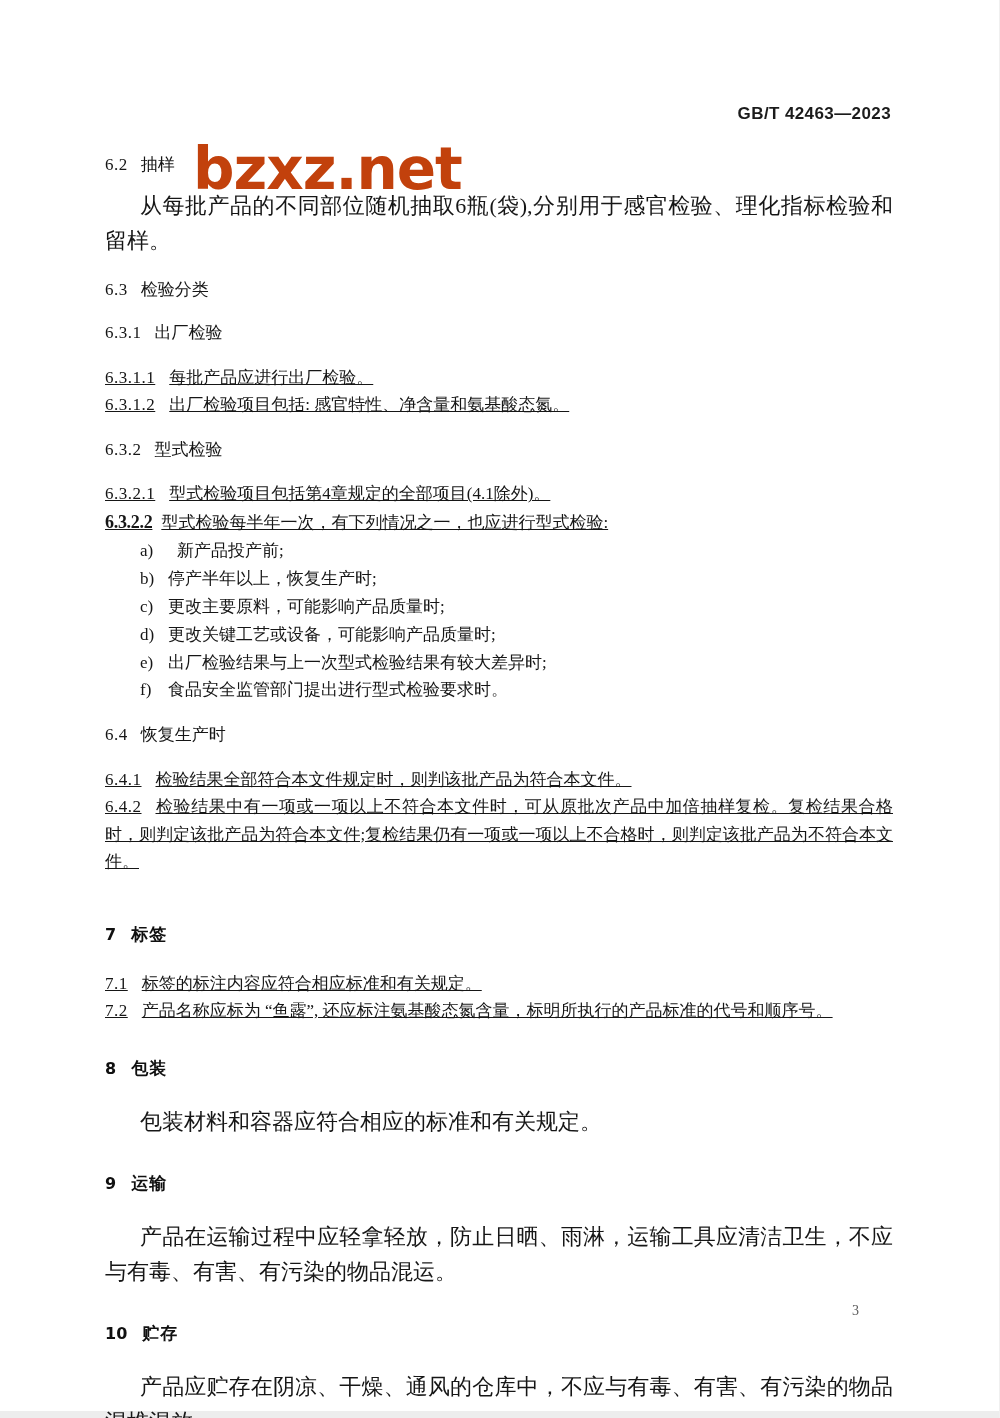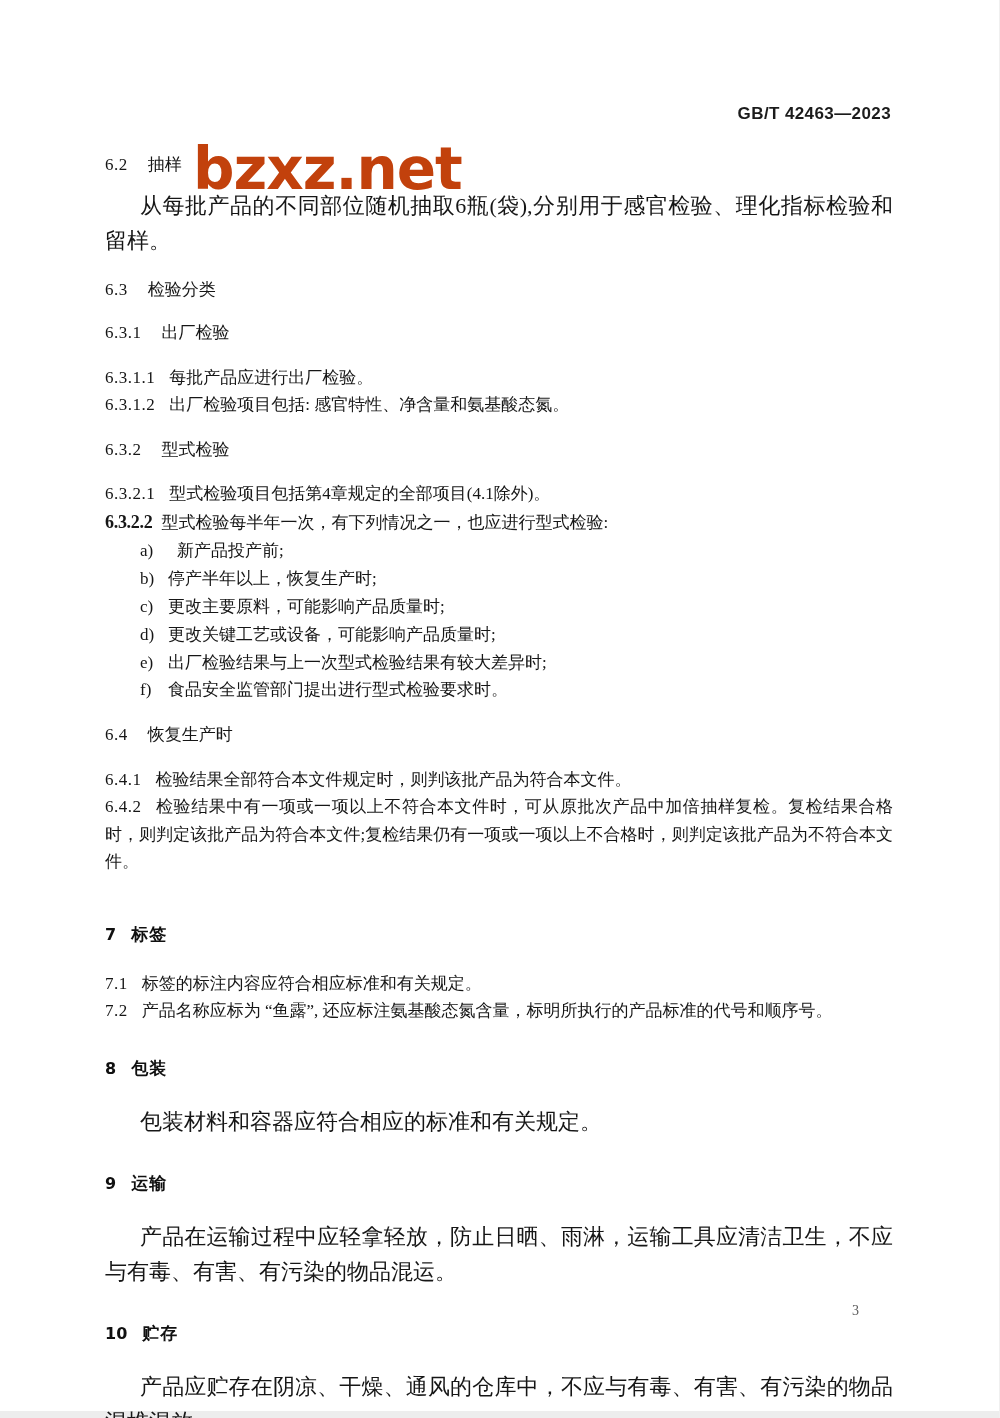--- a/index.html
+++ b/index.html
@@ -69,40 +69,41 @@
     line-height: 1.5;
     margin: 0;
     white-space: nowrap;
   }
   .clause-head .num {
     display: inline-block;
     letter-spacing: 0.5px;
     font-family: Liberation Serif, serif;
   }
   .clause-head .ttl {
-    margin-left: 20px;
+    margin-left: 13px;
   }
   .para {
     font-size: 22px;
     color: #161616;
     line-height: 1.62;
     margin: 0;
     text-align: justify;
     text-justify: inter-ideograph;
   }
   .para.indent {
     text-indent: 35px;
   }
   .numbered {
     font-size: 17px;
     color: #161616;
     line-height: 1.62;
     margin: 0;
     text-align: justify;
     text-justify: inter-ideograph;
+    text-decoration: underline;
   }
   .numbered .n {
     letter-spacing: 0.5px;
   }
   .numbered .n.tight {
     font-weight: bold;
     letter-spacing: -0.3px;
     font-size: 18px;
   }
   .numbered .gap {

